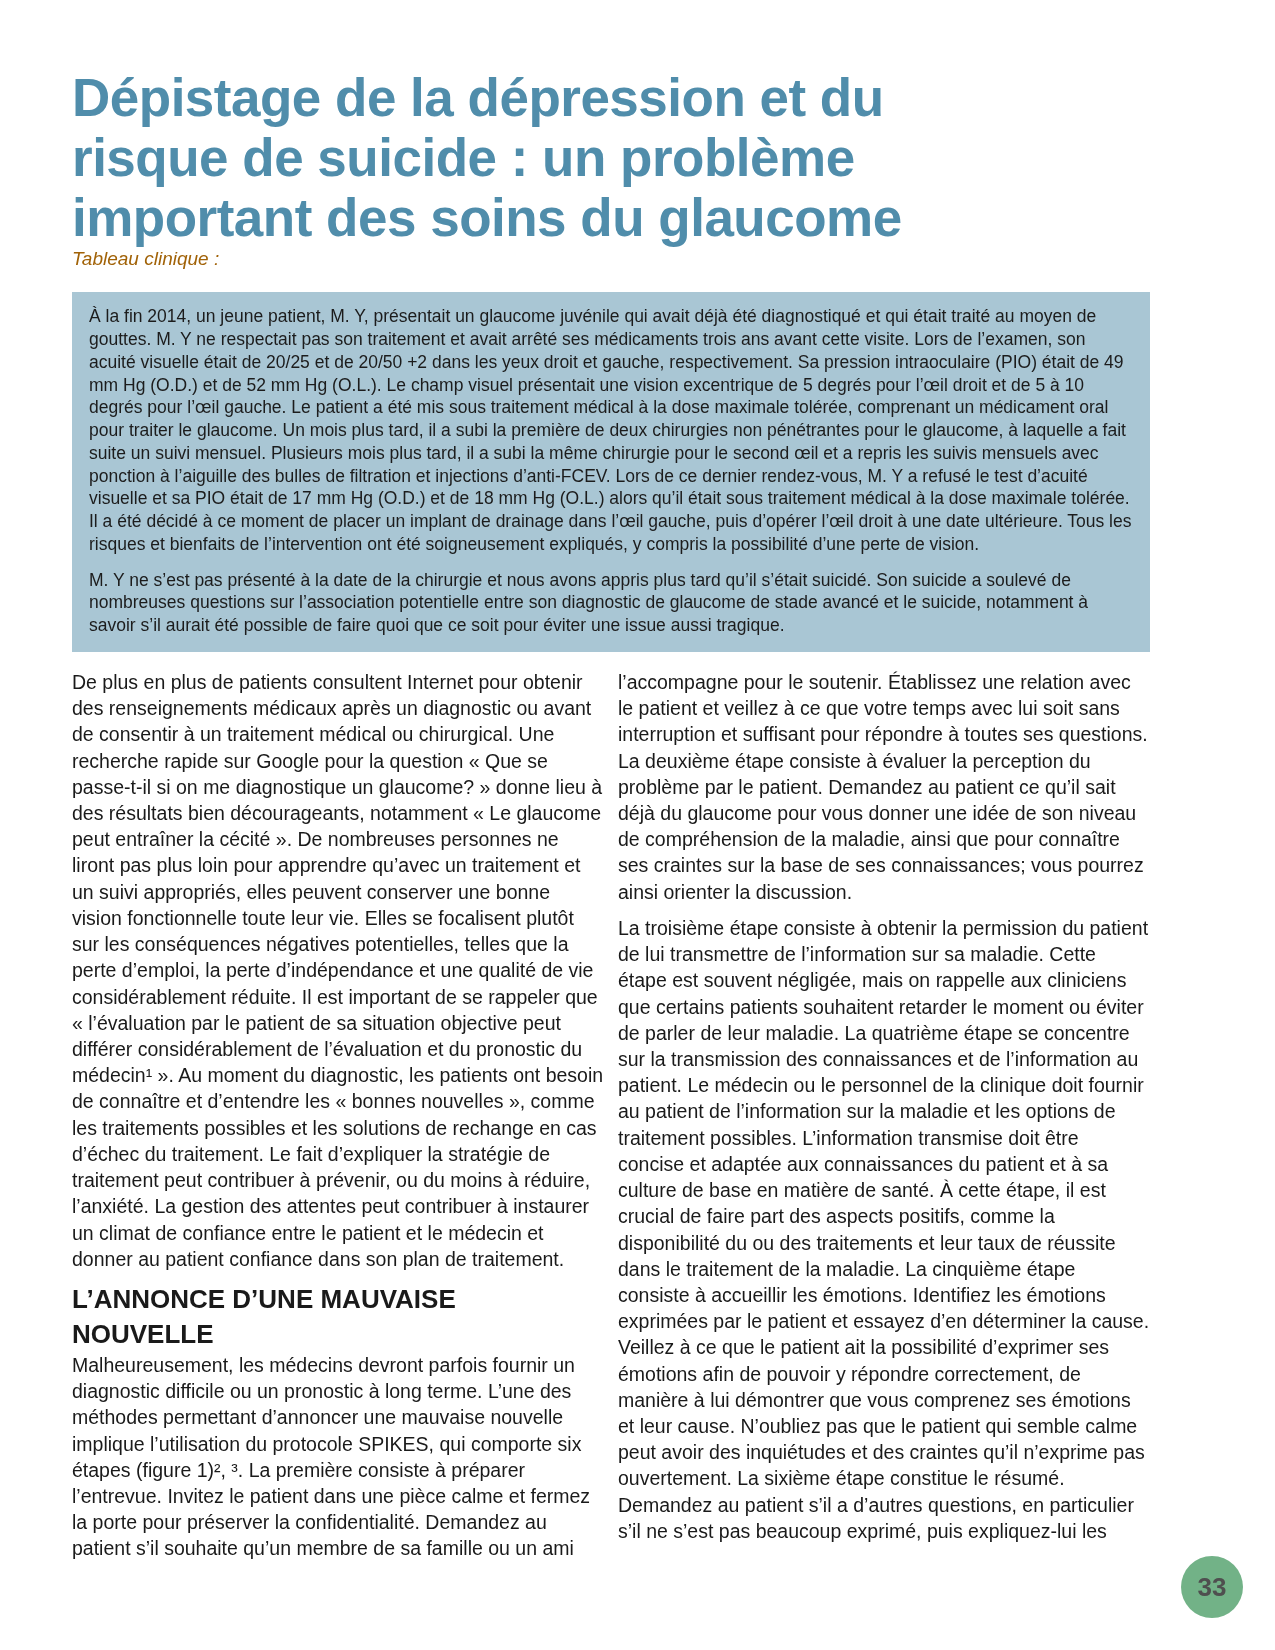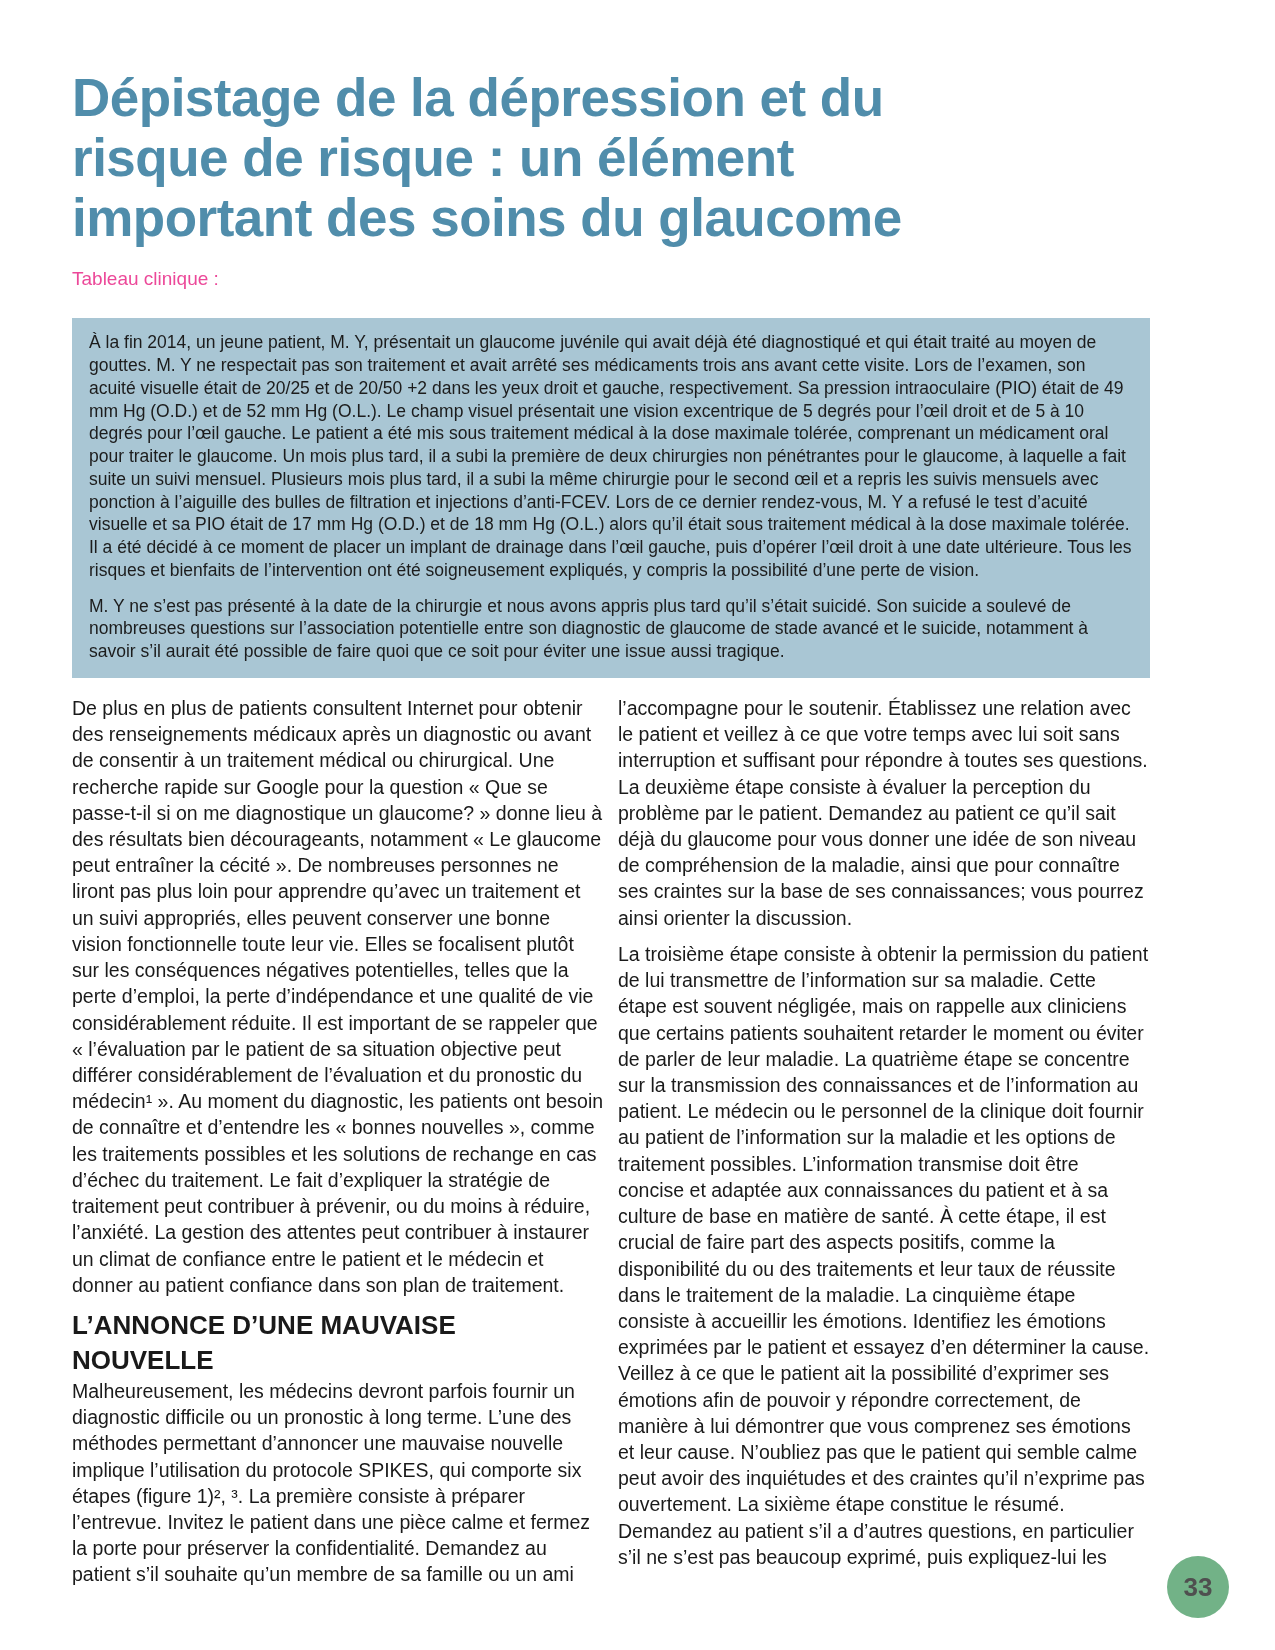--- a/index.html
+++ b/index.html
@@ -25,26 +25,26 @@
     letter-spacing: -0.5px;
   }
   .title span { display: block; }
   .authors {
     margin-top: 20px;
     color: #508dab;
     font-size: 27px;
     font-weight: bold;
   }
   .clinical-label {
-    margin-top: 20px;
     font-size: 19px;
-    color: #ec4899;
+    color: #a16207;
+    font-style: italic;
   }
   .case-box {
-    margin-top: 28px;
+    margin-top: 22px;
     background: #a9c6d4;
     padding: 13px 17px 15px 17px;
     font-size: 17.5px;
     line-height: 1.3;
     color: #1c1c1c;
   }
   .case-box p + p { margin-top: 13px; }
   .columns {
     margin-top: 17px;
     display: flex;
@@ -56,42 +56,42 @@
   .col { flex: 1 1 0; }
   .col p + p { margin-top: 10px; }
   .section-heading {
     font-weight: bold;
     margin-top: 10px;
     font-size: 26px;
   }
   .page-badge {
     position: absolute;
     top: 1556px;
-    right: 46px;
+    right: 32px;
     width: 62px;
     height: 62px;
     border-radius: 50%;
     background: #72b287;
     display: flex;
     align-items: center;
     justify-content: center;
     font-size: 26px;
     font-weight: bold;
     color: #4f4f4f;
   }
 </style>
 </head>
 <body>
 
 <div class="page">
   <div class="content">
 
     <h1 class="title">
       <span>Dépistage de la dépression et du</span>
-      <span>risque de risque : un élément</span>
+      <span>risque de suicide : un problème</span>
       <span>important des soins du glaucome</span>
     </h1>
 
 
     <div class="clinical-label">Tableau clinique :</div>
 
     <div class="case-box">
       <p>À la fin 2014, un jeune patient, M. Y, présentait un glaucome juvénile qui avait déjà été diagnostiqué et qui était traité au moyen de gouttes. M. Y ne respectait pas son traitement et avait arrêté ses médicaments trois ans avant cette visite. Lors de l’examen, son acuité visuelle était de 20/25 et de 20/50 +2 dans les yeux droit et gauche, respectivement. Sa pression intraoculaire (PIO) était de 49 mm Hg (O.D.) et de 52 mm Hg (O.L.). Le champ visuel présentait une vision excentrique de 5 degrés pour l’œil droit et de 5 à 10 degrés pour l’œil gauche. Le patient a été mis sous traitement médical à la dose maximale tolérée, comprenant un médicament oral pour traiter le glaucome. Un mois plus tard, il a subi la première de deux chirurgies non pénétrantes pour le glaucome, à laquelle a fait suite un suivi mensuel. Plusieurs mois plus tard, il a subi la même chirurgie pour le second œil et a repris les suivis mensuels avec ponction à l’aiguille des bulles de filtration et injections d’anti-FCEV. Lors de ce dernier rendez-vous, M. Y a refusé le test d’acuité visuelle et sa PIO était de 17 mm Hg (O.D.) et de 18 mm Hg (O.L.) alors qu’il était sous traitement médical à la dose maximale tolérée. Il a été décidé à ce moment de placer un implant de drainage dans l’œil gauche, puis d’opérer l’œil droit à une date ultérieure. Tous les risques et bienfaits de l’intervention ont été soigneusement expliqués, y compris la possibilité d’une perte de vision.</p>
       <p>M. Y ne s’est pas présenté à la date de la chirurgie et nous avons appris plus tard qu’il s’était suicidé. Son suicide a soulevé de nombreuses questions sur l’association potentielle entre son diagnostic de glaucome de stade avancé et le suicide, notamment à savoir s’il aurait été possible de faire quoi que ce soit pour éviter une issue aussi tragique.</p>
     </div>

